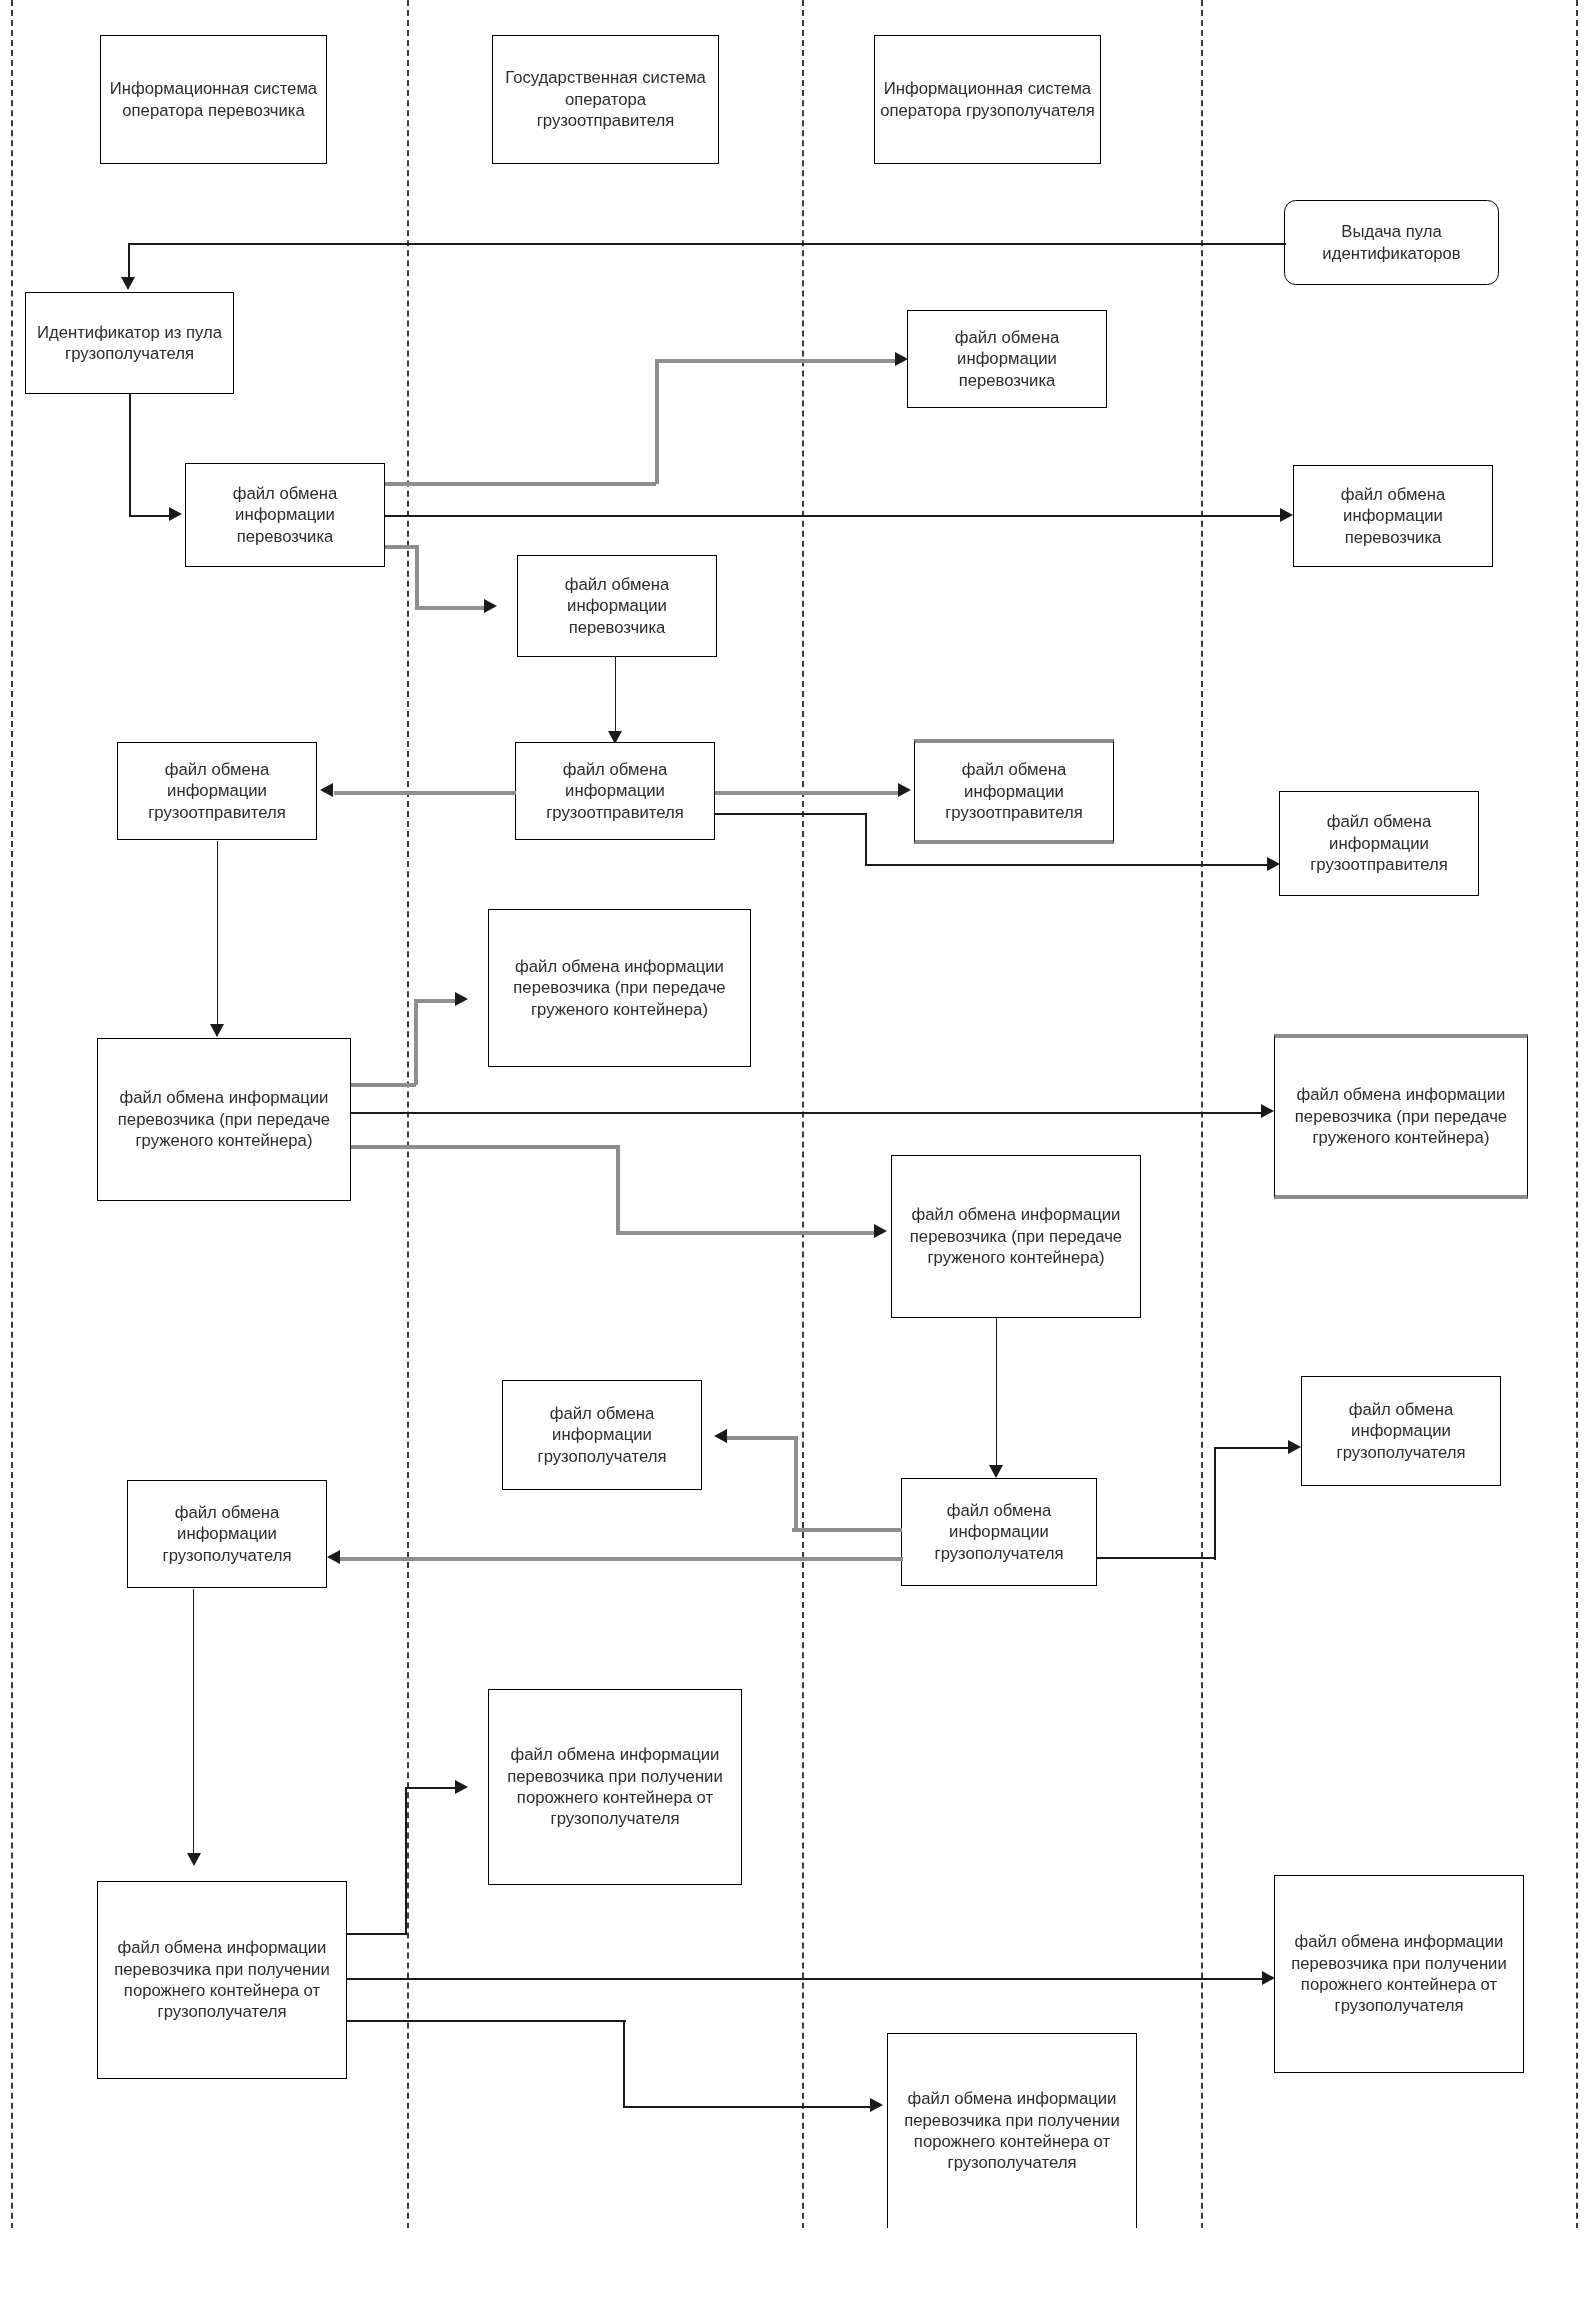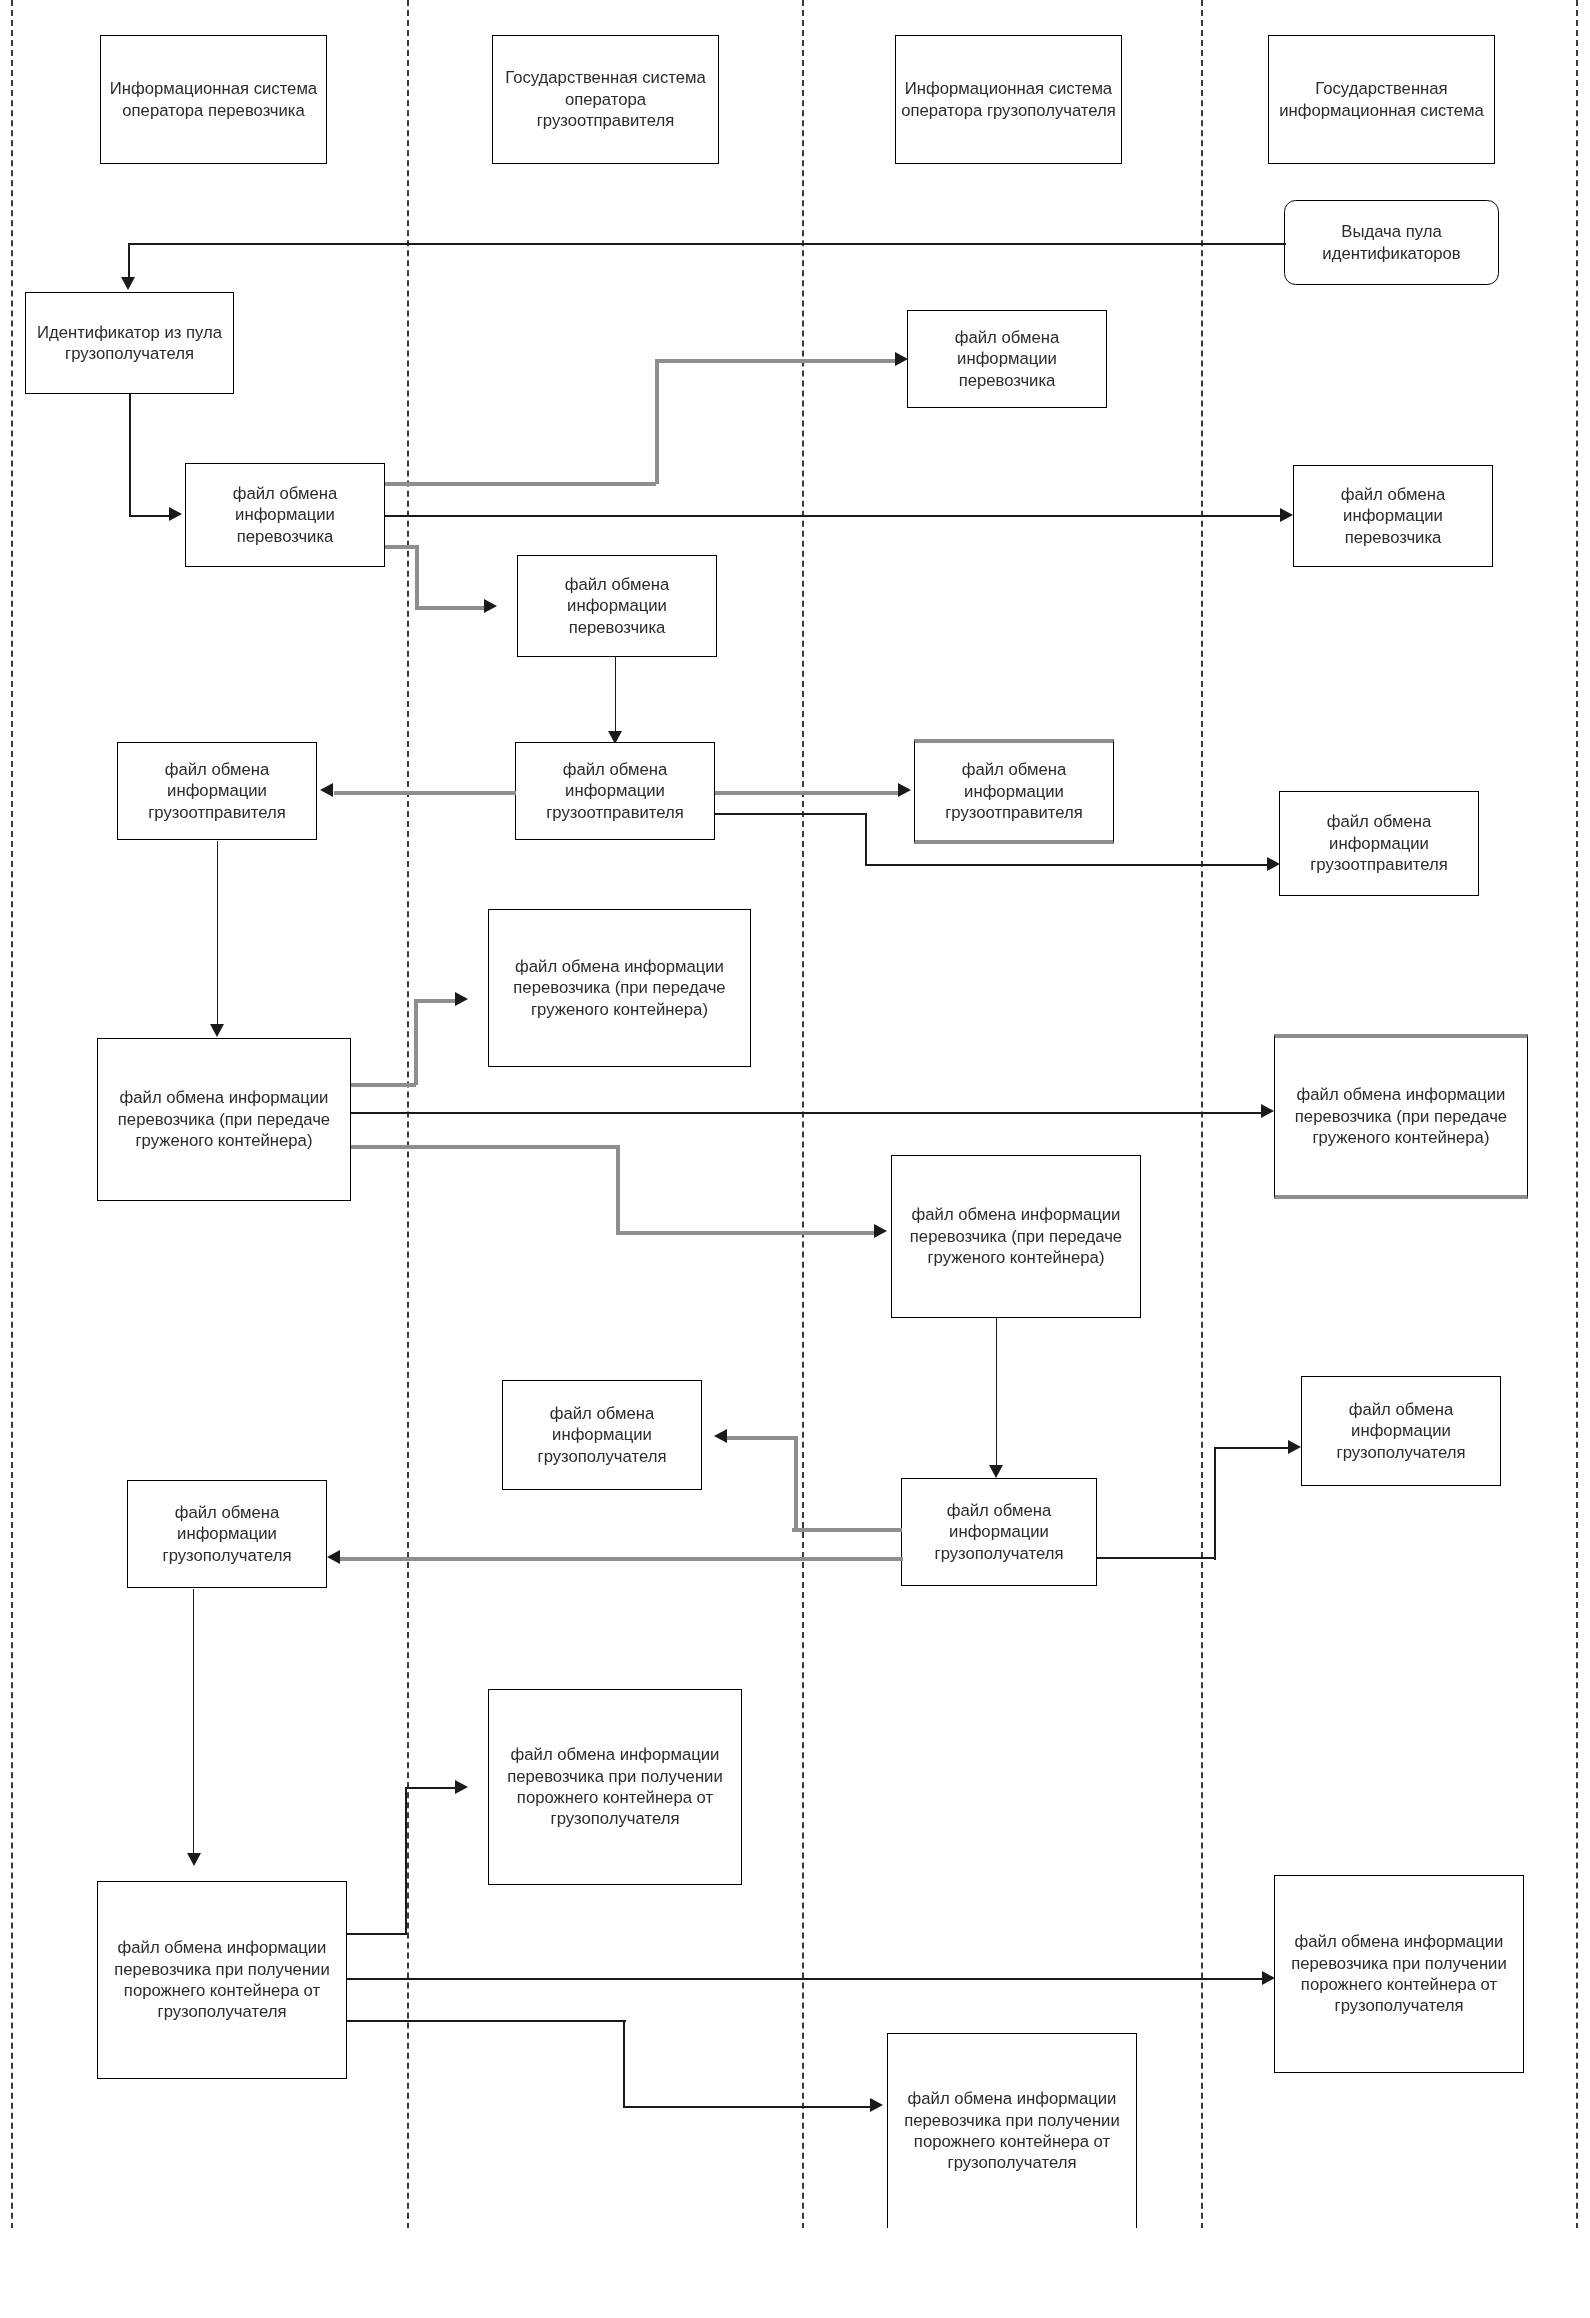--- a/index.html
+++ b/index.html
@@ -53,25 +53,22 @@
   <div class="lane-div" style="left:802px;height:2319px;"></div>
   <div class="lane-div" style="left:1201px;height:2319px;"></div>
   <div class="lane-div" style="left:1576px;height:2319px;"></div>
 
   <div class="node hdr" style="left:100px;top:35px;width:227px;height:129px;">
     <span>Информационная система оператора перевозчика</span>
   </div>
   <div class="node hdr" style="left:492px;top:35px;width:227px;height:129px;">
     <span>Государственная система оператора грузоотправителя</span>
   </div>
-  <div class="node hdr" style="left:874px;top:35px;width:227px;height:129px;margin-left:21px;">
+  <div class="node hdr" style="left:874px;top:35px;width:227px;height:129px;">
     <span>Информационная система оператора грузополучателя</span>
-  </div>
-  <div class="node hdr" style="left:1268px;top:35px;width:227px;height:129px;">
-    <span>Государственная информационная система</span>
   </div>
 
   <div class="node doc rounded" style="left:1284px;top:200px;width:215px;height:85px;">
     <span>Выдача пула идентификаторов</span>
   </div>
 
   <div class="hseg" style="left:128px;top:243px;width:1158px;"></div>
   <div class="vseg" style="left:128px;top:243px;height:39px;"></div>
   <div class="arrow down" style="left:121px;top:277px;"></div>
 

